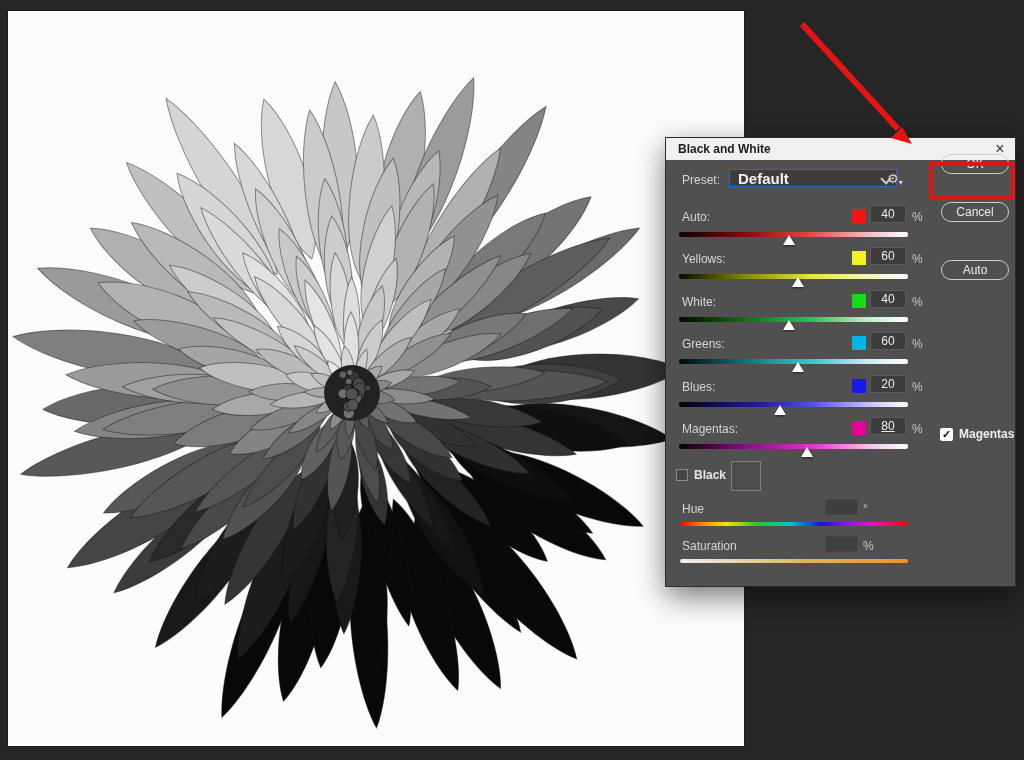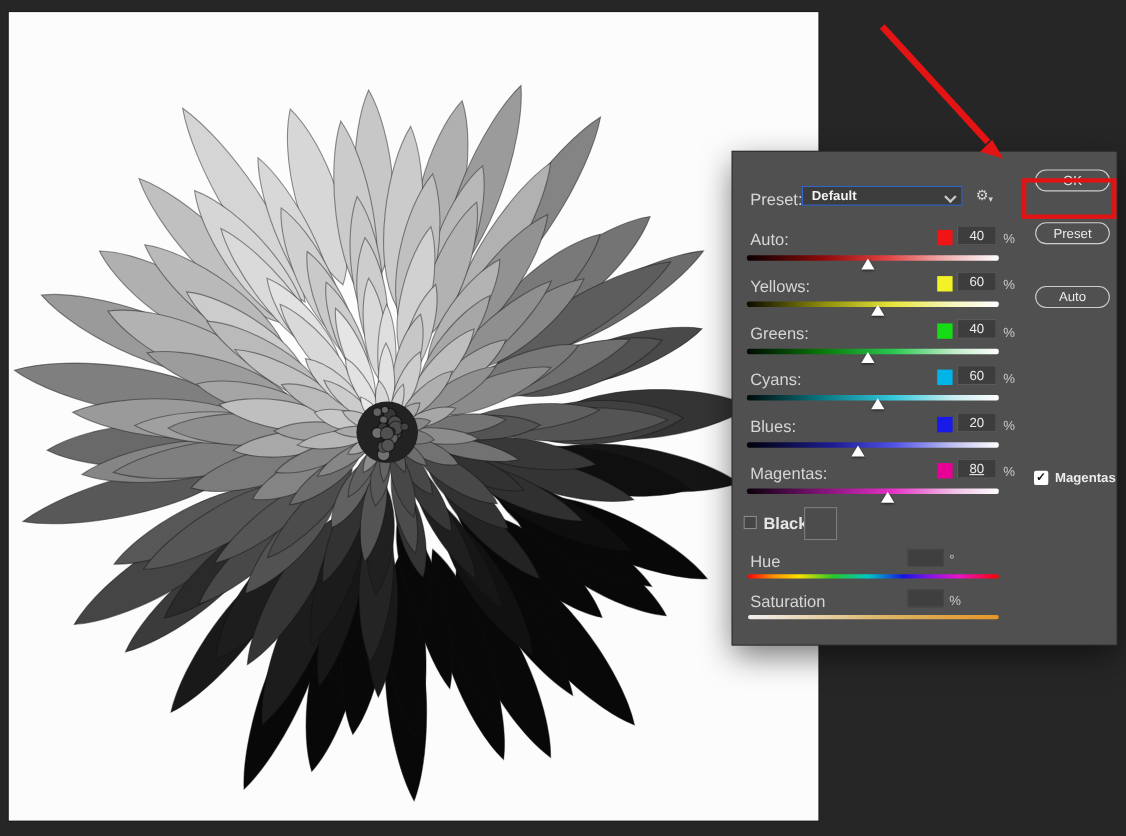--- a/index.html
+++ b/index.html
@@ -10,24 +10,24 @@
           box-shadow:0 0 0 1px #1c1c1c;}
   #flower{position:absolute;left:0;top:0;}
   
   #dialog{position:absolute;left:666px;top:138px;width:349px;height:448px;background:#505050;
           box-shadow:0 0 0 1px #2b2b2b,0 10px 28px rgba(0,0,0,.55);}
   #titlebar{position:absolute;left:0;top:0;width:349px;height:22px;background:#f0f0f0;
             display:flex;align-items:center;}
   #title{margin-left:12px;font-size:12px;font-weight:bold;color:#1c1c1c;}
   #close{position:absolute;right:6px;top:0;width:18px;height:22px;text-align:center;
          line-height:22px;font-size:16px;color:#333;cursor:pointer;}
-  .lbl{position:absolute;font-size:15px;color:#d6d6d6;white-space:nowrap;}
-  
-  #preset-select{position:absolute;left:63px;top:31px;width:146px;height:18px;background:#3c3c3c;
-                 border:1px solid #3265c8;color:#f2f2f2;font-size:12px;font-weight:bold;
+  .lbl{position:absolute;font-size:12px;color:#d6d6d6;white-space:nowrap;}
+  
+  #preset-select{position:absolute;left:63px;top:31px;width:168px;height:18px;background:#3c3c3c;
+                 border:1px solid #3265c8;color:#f2f2f2;font-size:15px;font-weight:bold;
                  line-height:17px;padding-left:8px;box-sizing:border-box;cursor:pointer;}
   #preset-chevron{position:absolute;right:6px;top:5px;width:6px;height:6px;
                   border-right:2px solid #c9c9c9;border-bottom:2px solid #c9c9c9;
                   transform:rotate(45deg);}
   #gear{position:absolute;left:221px;top:33px;font-family:"DejaVu Sans",sans-serif;
         font-size:13px;color:#d4d4d4;cursor:pointer;}
   #gear .caret{font-size:8px;vertical-align:-2px;}
   
   .pill{position:absolute;left:275px;width:68px;height:20px;border:1px solid #cdcdcd;
         border-radius:10px;background:transparent;color:#eaeaea;font-size:12px;
@@ -254,30 +254,34 @@
         <circle cx="347.8601011636835" cy="381.3792377715014" r="3.497496570644719" fill="rgb(46,46,46)" stroke="rgba(0,0,0,0.5)"></circle>
         <circle cx="344.139570198636" cy="381.4784426975266" r="4.880692729766804" fill="rgb(65,65,65)" stroke="rgba(0,0,0,0.5)"></circle>
         <circle cx="359.82648955158726" cy="376.8765062289744" r="3.3832304526748973" fill="rgb(67,67,67)" stroke="rgba(0,0,0,0.5)"></circle>
         <circle cx="340.6277627825611" cy="395.2036598032034" r="5.177949245541838" fill="rgb(79,79,79)" stroke="rgba(0,0,0,0.5)"></circle>
         <circle cx="343.8106220591458" cy="383.005460384579" r="6.067318244170096" fill="rgb(80,80,80)" stroke="rgba(0,0,0,0.5)"></circle>
         <circle cx="344.7017193187068" cy="393.9372718336871" r="5.705658436213992" fill="rgb(83,83,83)" stroke="rgba(0,0,0,0.5)"></circle>
       </svg>
   </div>
 
   <div id="dialog">
+    <div id="titlebar">
+      <span id="title">Black and White</span>
+      <span id="close">×</span>
+    </div>
 
     <span class="lbl" style="left:16px;top:35px">Preset:</span>
     <div id="preset-select">
       <span>Default</span>
       <span id="preset-chevron"></span>
     </div>
     <span id="gear"><span>⚙</span><span class="caret">▾</span></span>
 
     <div class="pill" style="top:16px">OK</div>
-    <div class="pill" style="top:64px">Preset</div>
+    <div class="pill" style="top:64px">Cancel</div>
     <div class="pill" style="top:122px">Auto</div>
     <div id="preview-row">
       <span class="cb-on">✓</span>
       <span id="preview-label">Magentas</span>
     </div>
 
     <span class="lbl" style="left:16px;top:72px">Auto:</span>
     <div class="swatch" style="top: 71px; background: rgb(240, 20, 20);"></div>
     <input class="val" style="top: 67px;" value="40">
     <span class="unit" style="top:72px">%</span>
@@ -288,30 +292,30 @@
 
     <span class="lbl" style="left:16px;top:114px">Yellows:</span>
     <div class="swatch" style="top: 113px; background: rgb(242, 242, 39);"></div>
     <input class="val" style="top: 109px;" value="60">
     <span class="unit" style="top:114px">%</span>
     <div class="trackwrap" style="top:136px">
       <div class="track g-1"></div>
       <div class="thumb" style="left: calc(52% - 6px);"></div>
     </div>
 
-    <span class="lbl" style="left:16px;top:157px">Greens:</span>
+    <span class="lbl" style="left:16px;top:157px">White:</span>
     <div class="swatch" style="top: 156px; background: rgb(22, 220, 22);"></div>
     <input class="val" style="top: 152px;" value="40">
     <span class="unit" style="top:157px">%</span>
     <div class="trackwrap" style="top:179px">
       <div class="track g-2"></div>
       <div class="thumb" style="left: calc(48% - 6px);"></div>
     </div>
 
-    <span class="lbl" style="left:16px;top:199px">Cyans:</span>
+    <span class="lbl" style="left:16px;top:199px">Greens:</span>
     <div class="swatch" style="top: 198px; background: rgb(0, 180, 232);"></div>
     <input class="val" style="top: 194px;" value="60">
     <span class="unit" style="top:199px">%</span>
     <div class="trackwrap" style="top:221px">
       <div class="track g-3"></div>
       <div class="thumb" style="left: calc(52% - 6px);"></div>
     </div>
 
     <span class="lbl" style="left:16px;top:242px">Blues:</span>
     <div class="swatch" style="top: 241px; background: rgb(26, 26, 232);"></div>

